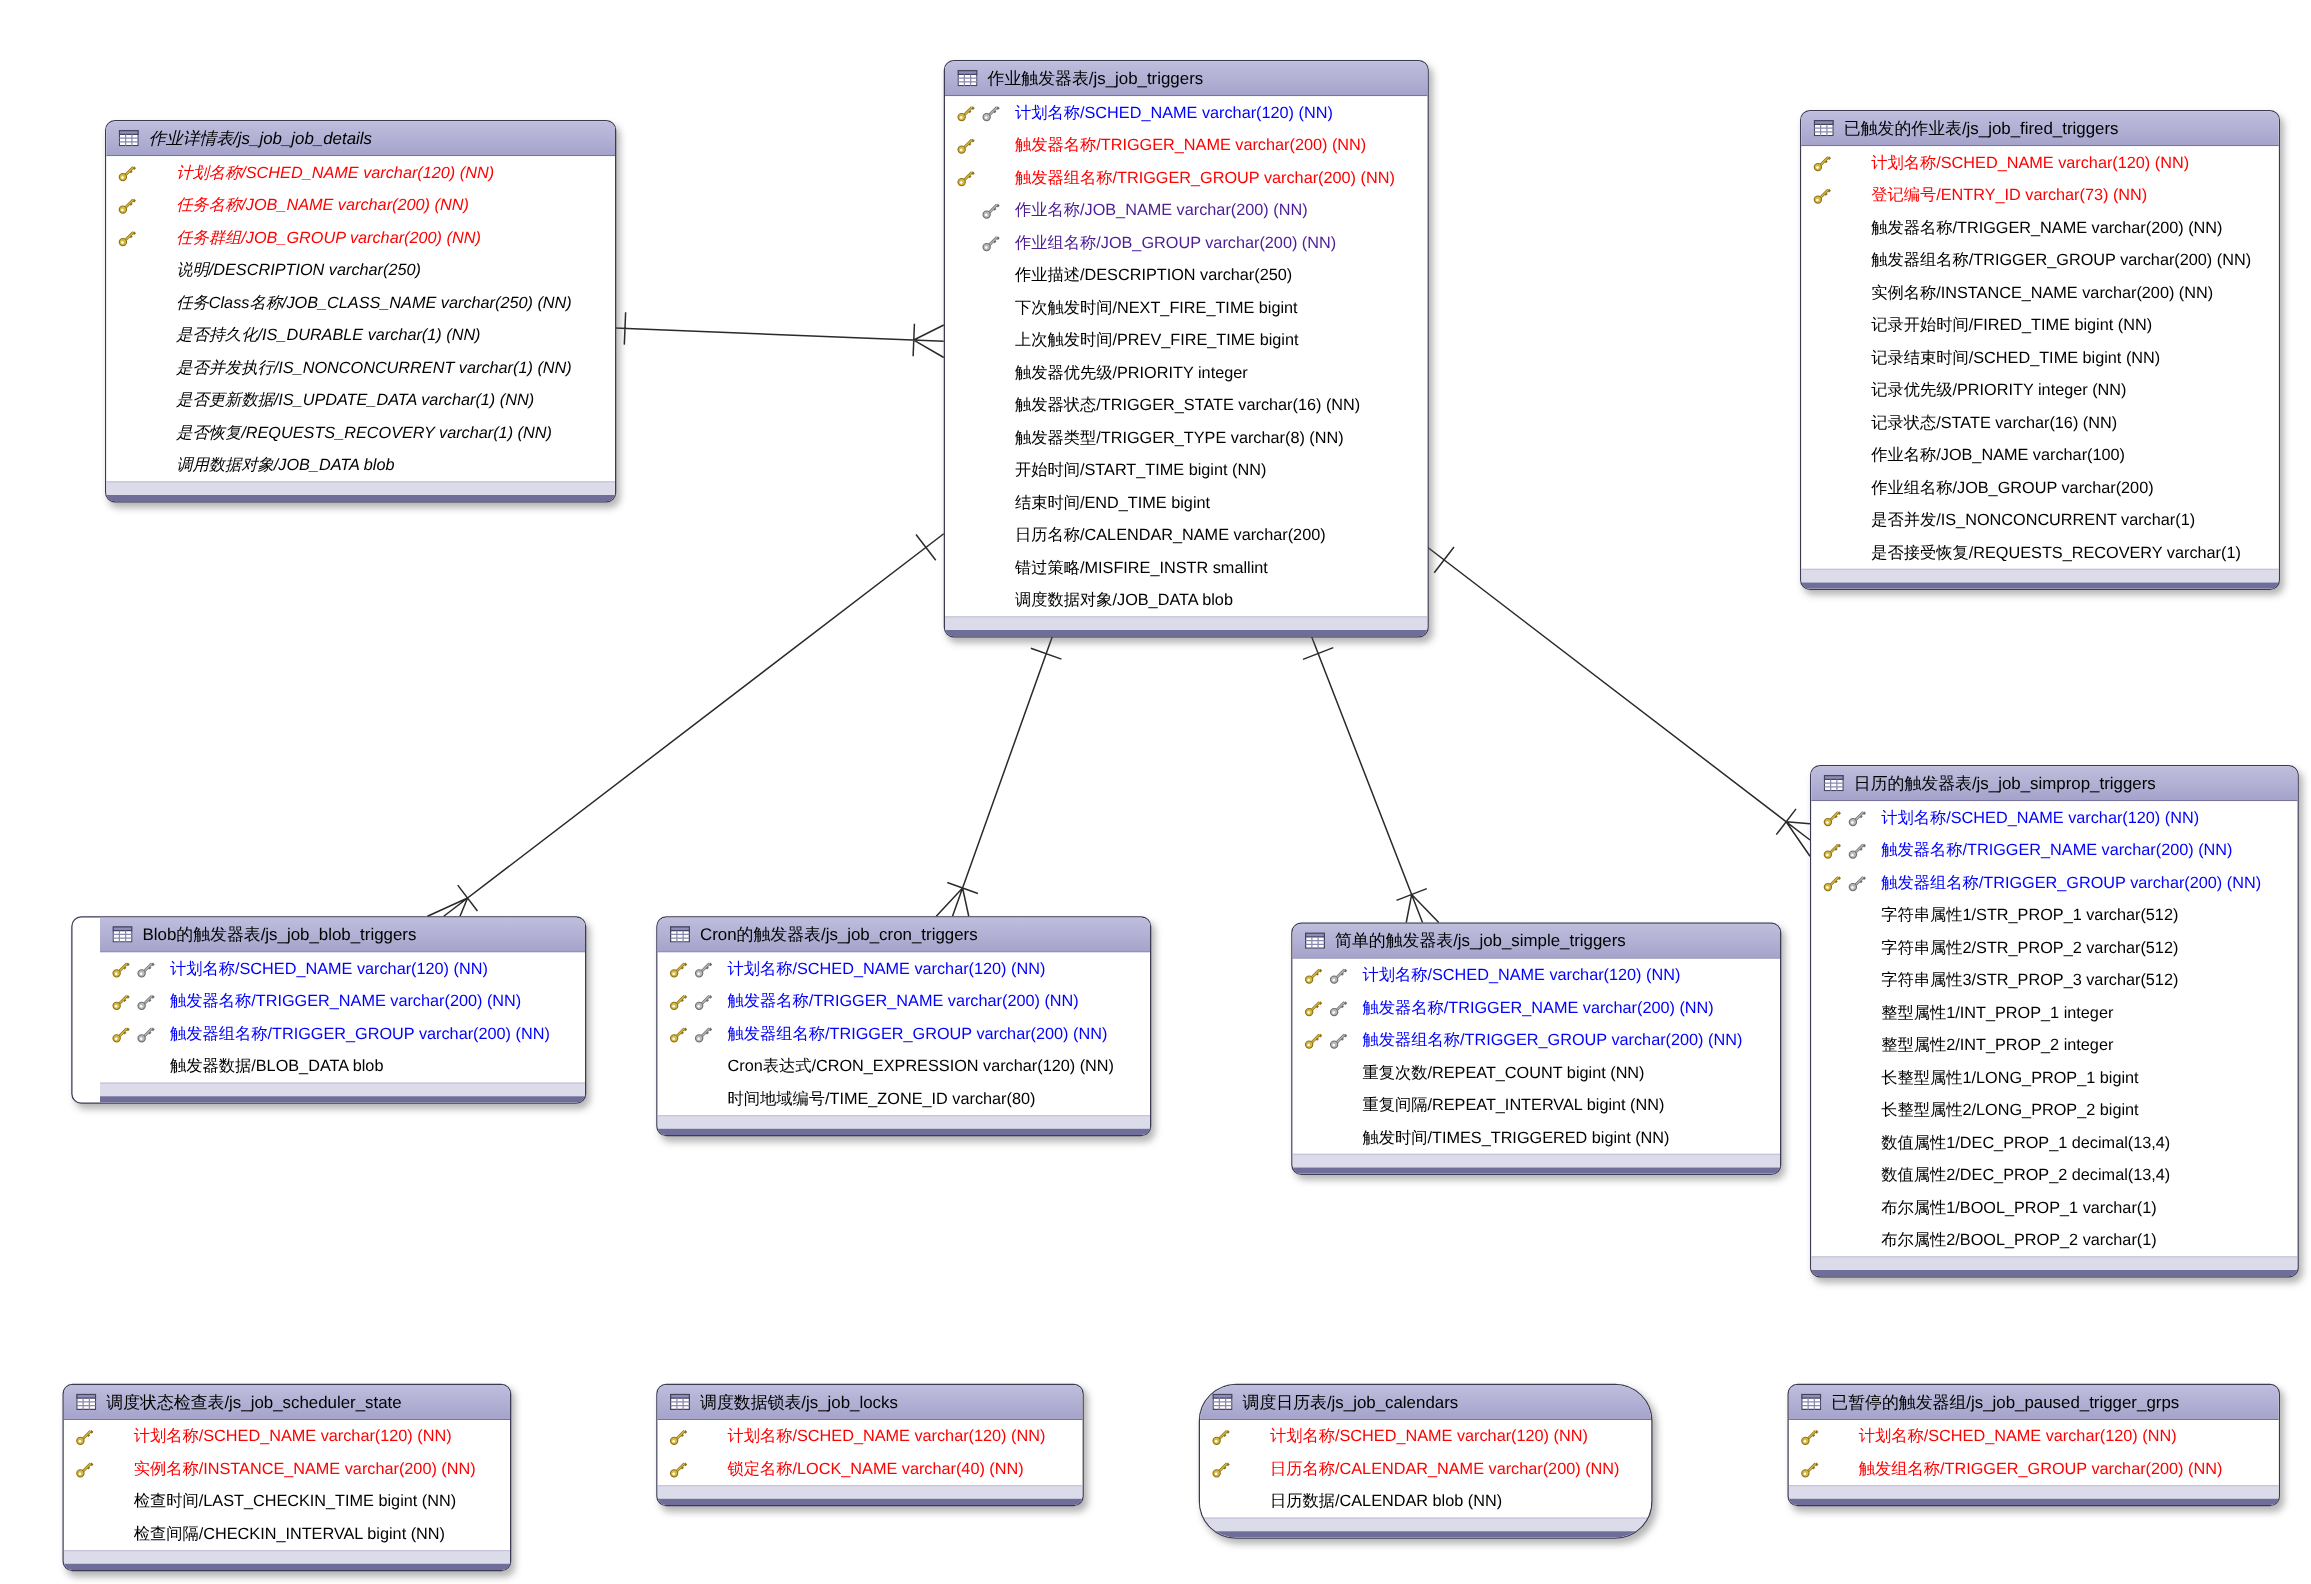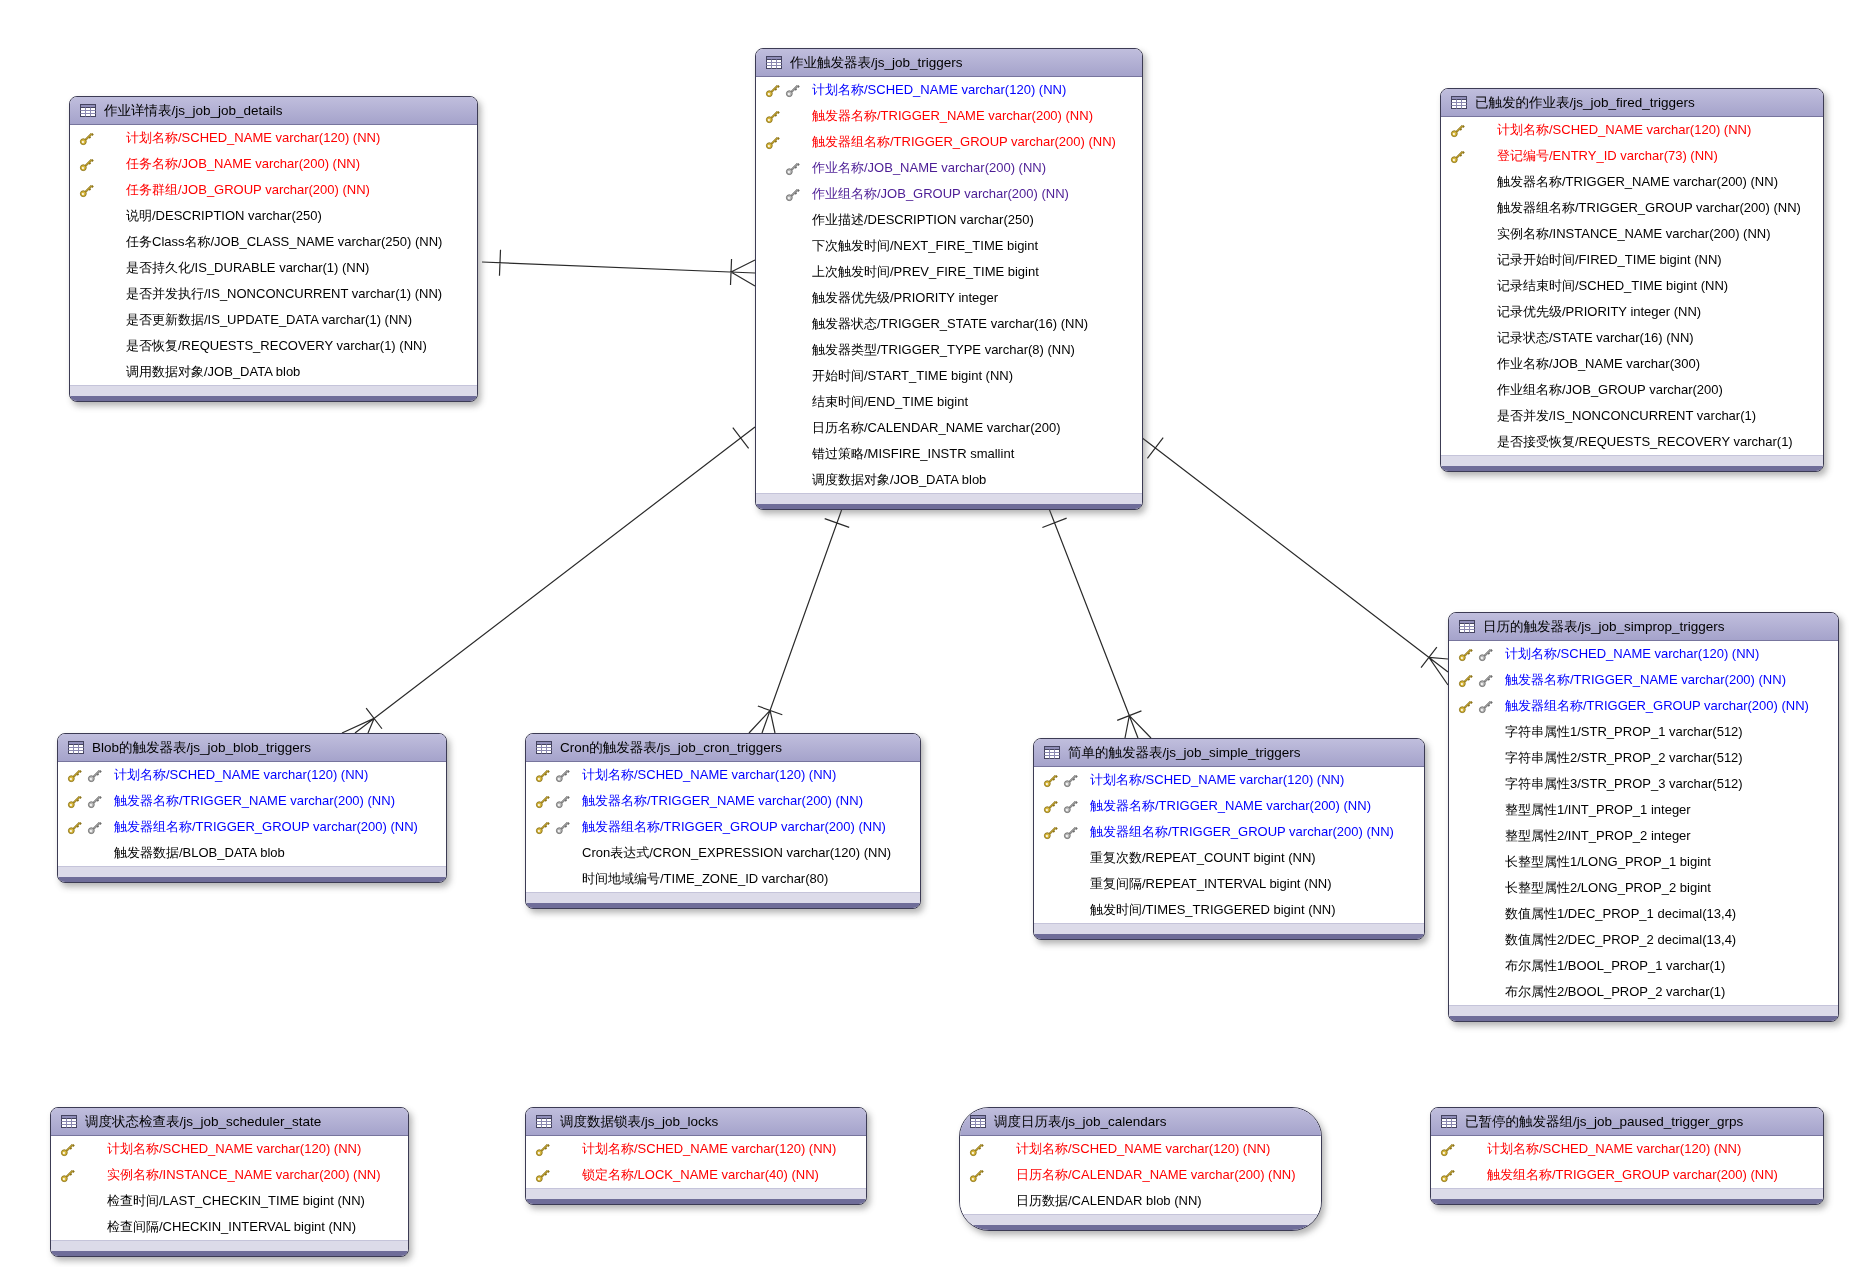--- a/index.html
+++ b/index.html
@@ -41,21 +41,21 @@
         <path d="M843 506 L762 733 M849.1945408248148 527.3219995302904 L824.706811455721 518.5840872884551 M770.0657651463094 710.3959421208364 L775 733 M770.0657651463094 710.3959421208364 L749 733 M782.3096298308564 714.764898241754 L757.8219004617625 706.0269859999187"></path>
       </g>
       <g stroke="#2a2a2a" stroke-width="1.2" fill="none">
         <path d="M1048 506 L1138 738 M1066.630045960564 518.0797925274926 L1042.3900896978112 527.4832238363192 M1129.319909561083 715.6246557574588 L1151 738 M1129.319909561083 715.6246557574588 L1125 738 M1141.4398876924595 710.9229401030454 L1117.1999314297066 720.3263714118721"></path>
       </g>
       <g stroke="#2a2a2a" stroke-width="1.2" fill="none">
         <path d="M1141 437 L1448 672 M1163.1949961313837 437.61818017426884 L1147.3913105046788 458.26384607809183 M1428.942462242625 657.4119824984263 L1448 685 M1428.942462242625 657.4119824984263 L1448 659 M1436.8443050559774 647.0891495465147 L1421.0406194292725 667.7348154503378"></path>
       </g>
     </svg>
   <div id="tables">
-      <div class="er-table" style="left: 69px; top: 96px; width: 407px;">
+      <div class="er-table" style="left: 84px; top: 96px; width: 407px; font-style: italic;">
         <div class="er-header">
           <span class="ticon">
             <svg width="16" height="13" viewBox="0 0 16 13">
               <rect x="0.5" y="0.5" width="15" height="12" fill="#ffffff" stroke="#44435f"></rect>
               <rect x="0.5" y="0.5" width="15" height="3" fill="#8f8db8" stroke="#44435f"></rect>
               <path d="M5.5 3.5 V12.5 M10.5 3.5 V12.5 M0.5 6.5 H15.5 M0.5 9.5 H15.5" stroke="#8a88b0" fill="none"></path>
             </svg>
           </span>
           <span class="er-title">作业详情表/js_job_job_details</span>
         </div>
@@ -362,42 +362,42 @@
             <span class="er-col-label c-regular">记录优先级/PRIORITY integer (NN)</span>
           </div>
           <div class="er-row">
             <span class="slot"></span>
             <span class="slot"></span>
             <span class="er-col-label c-regular">记录状态/STATE varchar(16) (NN)</span>
           </div>
           <div class="er-row">
             <span class="slot"></span>
             <span class="slot"></span>
-            <span class="er-col-label c-regular">作业名称/JOB_NAME varchar(300)</span>
+            <span class="er-col-label c-regular">作业名称/JOB_NAME varchar(100)</span>
           </div>
           <div class="er-row">
             <span class="slot"></span>
             <span class="slot"></span>
             <span class="er-col-label c-regular">作业组名称/JOB_GROUP varchar(200)</span>
           </div>
           <div class="er-row">
             <span class="slot"></span>
             <span class="slot"></span>
             <span class="er-col-label c-regular">是否并发/IS_NONCONCURRENT varchar(1)</span>
           </div>
           <div class="er-row">
             <span class="slot"></span>
             <span class="slot"></span>
             <span class="er-col-label c-regular">是否接受恢复/REQUESTS_RECOVERY varchar(1)</span>
           </div>
         </div>
         <div class="er-footer"></div>
         <div class="er-band"></div>
       </div>
-      <div class="er-table" style="left: 57px; top: 733px; width: 388px;">
+      <div class="er-table" style="left: 57px; top: 733px; width: 388px; padding-left: 22px;">
         <div class="er-header">
           <span class="ticon">
             <svg width="16" height="13" viewBox="0 0 16 13">
               <rect x="0.5" y="0.5" width="15" height="12" fill="#ffffff" stroke="#44435f"></rect>
               <rect x="0.5" y="0.5" width="15" height="3" fill="#8f8db8" stroke="#44435f"></rect>
               <path d="M5.5 3.5 V12.5 M10.5 3.5 V12.5 M0.5 6.5 H15.5 M0.5 9.5 H15.5" stroke="#8a88b0" fill="none"></path>
             </svg>
           </span>
           <span class="er-title">Blob的触发器表/js_job_blob_triggers</span>
         </div>

